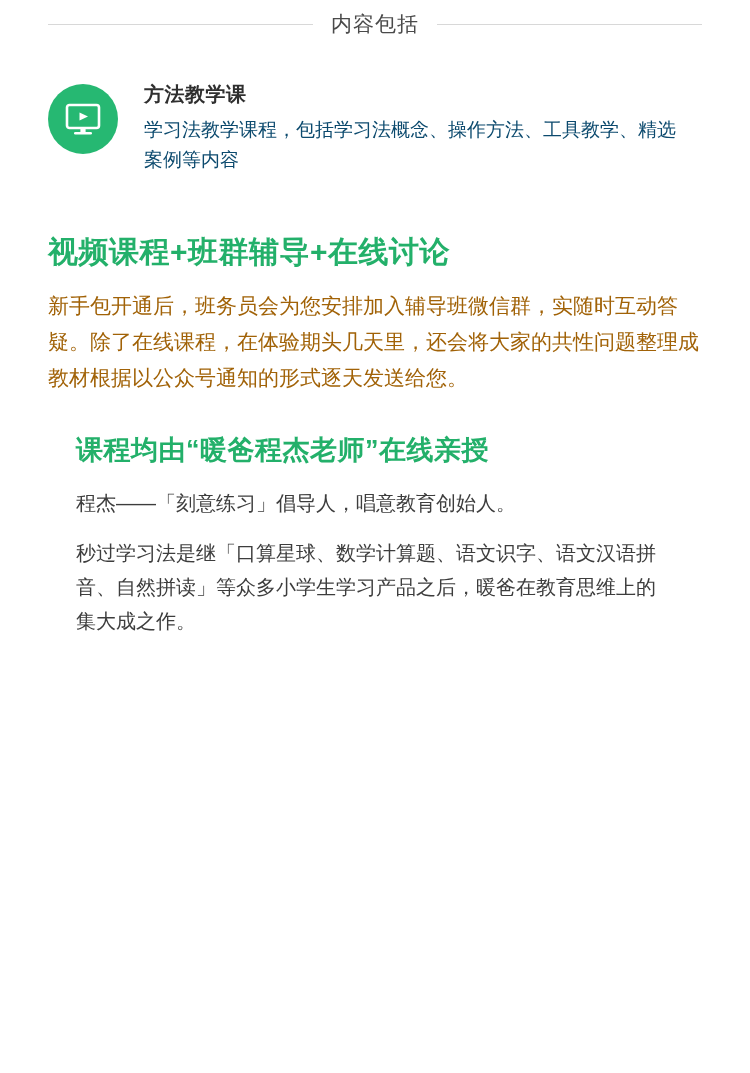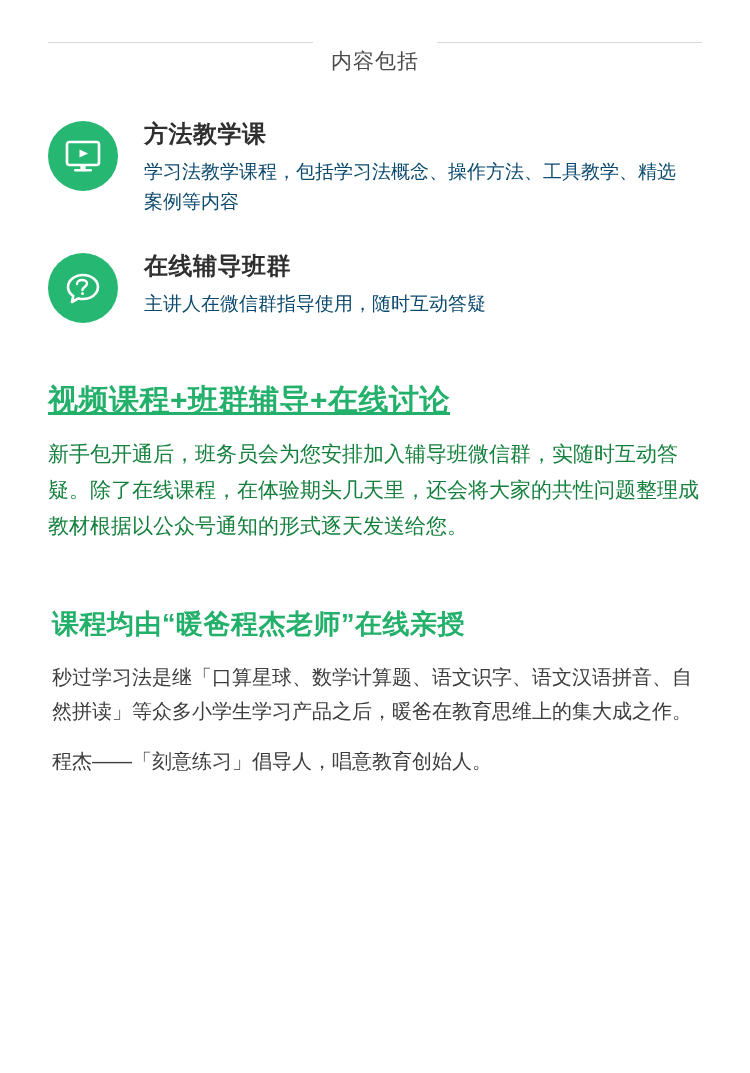--- a/index.html
+++ b/index.html
@@ -32,21 +32,20 @@
     flex: 1;
     height: 1px;
     background: #d8d8d8;
   }
   .section-header .section-title {
     font-size: 21px;
     color: #4a4a4a;
     padding: 0 18px;
     white-space: nowrap;
     letter-spacing: 1px;
-    margin-top: 37px;
   }
 
   
   .features {
     margin-top: 42px;
     padding: 0 44px 0 48px;
     box-sizing: border-box;
   }
   .feature {
     display: flex;
@@ -66,21 +65,21 @@
     margin-top: 4px;
   }
   .feature-icon svg {
     display: block;
   }
   .feature-body {
     margin-left: 26px;
     padding-top: 2px;
   }
   .feature-title {
-    font-size: 24px;
+    font-size: 20px;
     font-weight: bold;
     color: #2f2f2f;
     line-height: 1.25;
     letter-spacing: 0.5px;
   }
   .feature-desc {
     font-size: 19px;
     color: #0c4a6e;
     line-height: 1.58;
     margin-top: 8px;
@@ -93,32 +92,31 @@
     padding: 0 48px;
     box-sizing: border-box;
   }
   .headline {
     font-size: 30px;
     font-weight: bold;
     color: #22b573;
     color: #23b06a;
     line-height: 1.5;
     letter-spacing: 0.5px;
-    text-decoration: underline;
   }
   .paragraph {
     font-size: 21px;
-    color: #15803d;
+    color: #a16207;
     line-height: 1.72;
     margin-top: 14px;
   }
 
   .subhead-block {
-    margin-top: 62px;
-    padding: 0 52px;
+    margin-top: 36px;
+    padding: 0 76px;
     box-sizing: border-box;
   }
   .subhead {
     font-size: 27px;
     font-weight: bold;
     color: #23b06a;
     line-height: 1.4;
     letter-spacing: 0.5px;
   }
   .para-small {
@@ -149,41 +147,28 @@
           <rect x="16.4" y="28" width="5.2" height="4" fill="#ffffff"></rect>
           <rect x="10" y="32" width="18" height="2.6" rx="1.3" fill="#ffffff"></rect>
         </svg>
       </div>
       <div class="feature-body">
         <div class="feature-title">方法教学课</div>
         <div class="feature-desc">学习法教学课程，包括学习法概念、操作方法、工具教学、精选案例等内容</div>
       </div>
     </div>
 
-    <div class="feature">
-      <div class="feature-icon">
-        <svg width="38" height="38" viewBox="0 0 38 38" aria-hidden="true">
-          <path d="M19 6 C10.7 6 4 11.4 4 18 C4 21.6 6 24.8 9.2 26.9 L8 33 L14.4 29.4 C15.9 29.8 17.4 30 19 30 C27.3 30 34 24.6 34 18 C34 11.4 27.3 6 19 6 Z" fill="none" stroke="#ffffff" stroke-width="2.6" stroke-linejoin="round"></path>
-          <path d="M13 15 C13 12.8 15 11 18 11 C21 11 23 12.6 23 14.6 C23 17.6 18.5 17.8 18.5 21" fill="none" stroke="#ffffff" stroke-width="2.4" stroke-linecap="round"></path>
-          <circle cx="18.5" cy="24.5" r="1.5" fill="#ffffff"></circle>
-        </svg>
-      </div>
-      <div class="feature-body">
-        <div class="feature-title">在线辅导班群</div>
-        <div class="feature-desc">主讲人在微信群指导使用，随时互动答疑</div>
-      </div>
-    </div>
 
 
   </div>
 
   <div class="headline-block">
     <div class="headline">视频课程+班群辅导+在线讨论</div>
     <div class="paragraph">新手包开通后，班务员会为您安排加入辅导班微信群，实随时互动答疑。除了在线课程，在体验期头几天里，还会将大家的共性问题整理成教材根据以公众号通知的形式逐天发送给您。</div>
   </div>
 
   <div class="subhead-block">
     <div class="subhead">课程均由“暖爸程杰老师”在线亲授</div>
+    <div class="para-small">程杰——「刻意练习」倡导人，唱意教育创始人。</div>
     <div class="para-small">秒过学习法是继「口算星球、数学计算题、语文识字、语文汉语拼音、自然拼读」等众多小学生学习产品之后，暖爸在教育思维上的集大成之作。</div>
-    <div class="para-small">程杰——「刻意练习」倡导人，唱意教育创始人。</div>
   </div>
 
 </div>
 
 </body></html>

